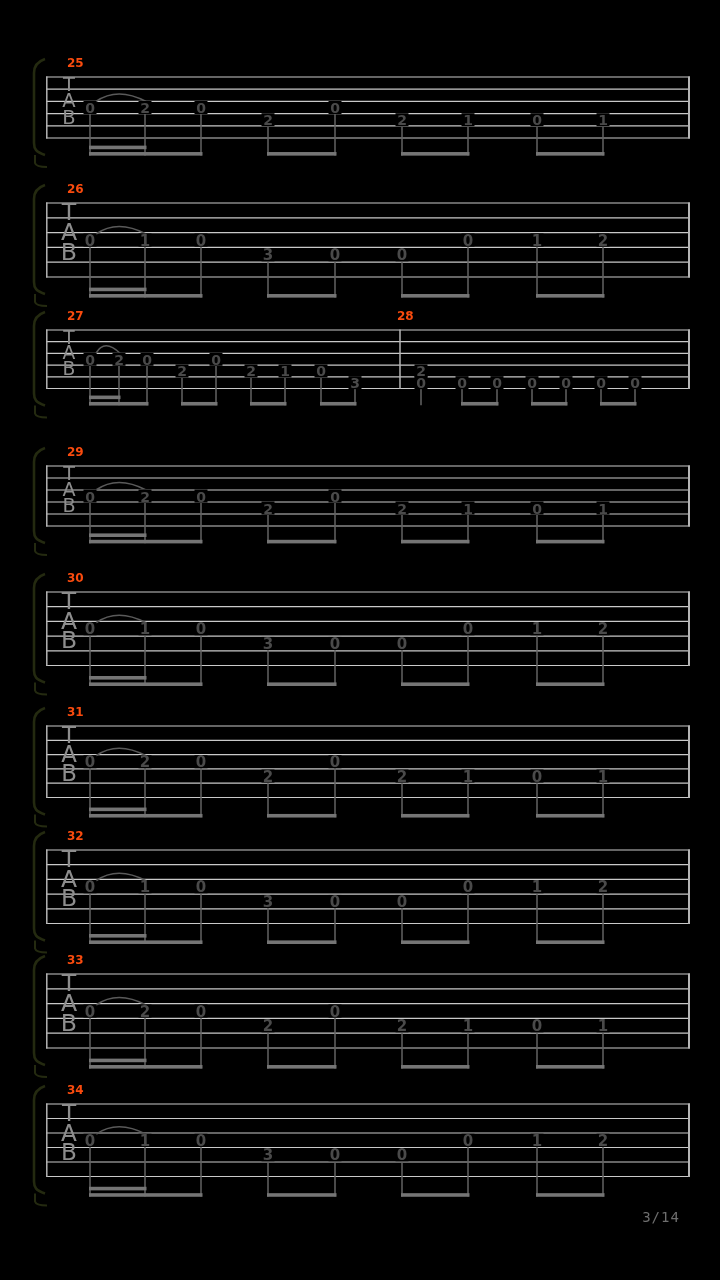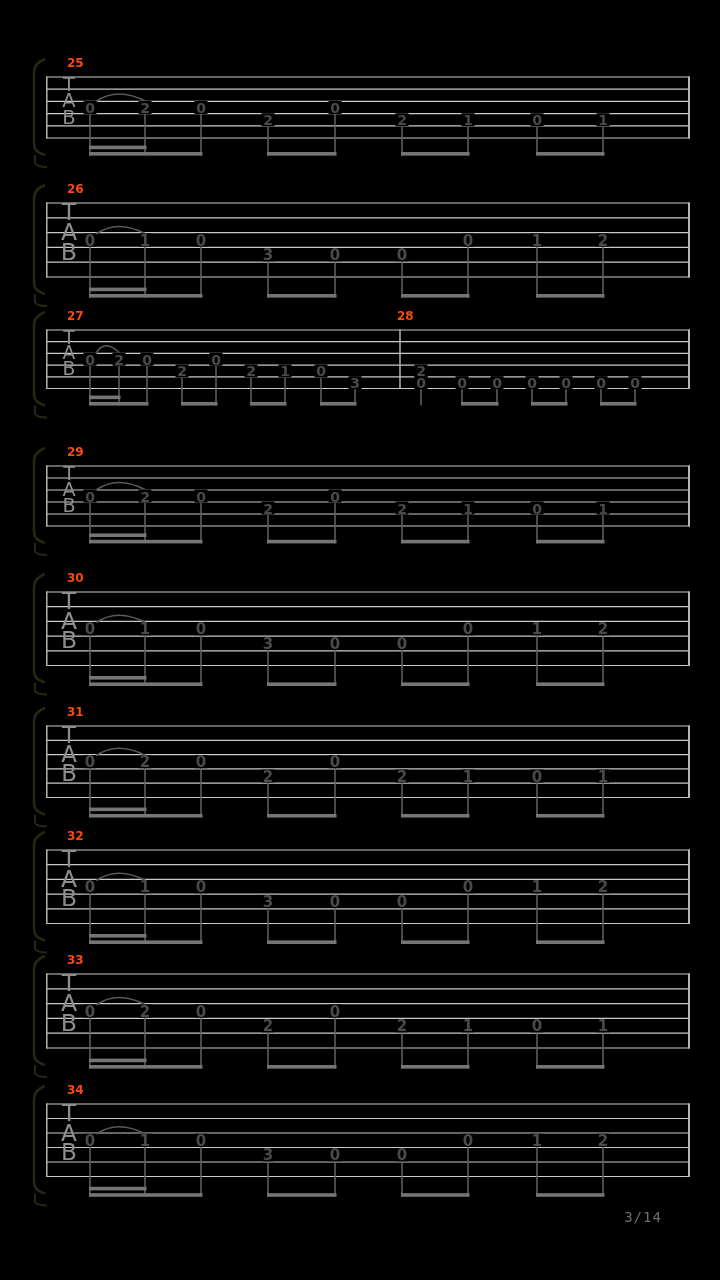--- a/index.html
+++ b/index.html
@@ -6,21 +6,21 @@
   .screen{
     position:relative;
     width:720px;height:1280px;
     background:#000;
     overflow:hidden;
     font-family:"DejaVu Sans",sans-serif;
   }
   #score-svg{position:absolute;left:0;top:0;}
   .page-indicator{
     position:absolute;
-    left:612px;top:1209px;width:62px;
+    left:630px;top:1209px;width:62px;
     text-align:center;
     font-family:"DejaVu Sans Mono",monospace;
     font-size:14px;
     color:#6e6e6e;
     letter-spacing:1px;
   }
 </style>
 </head>
 <body>
 

